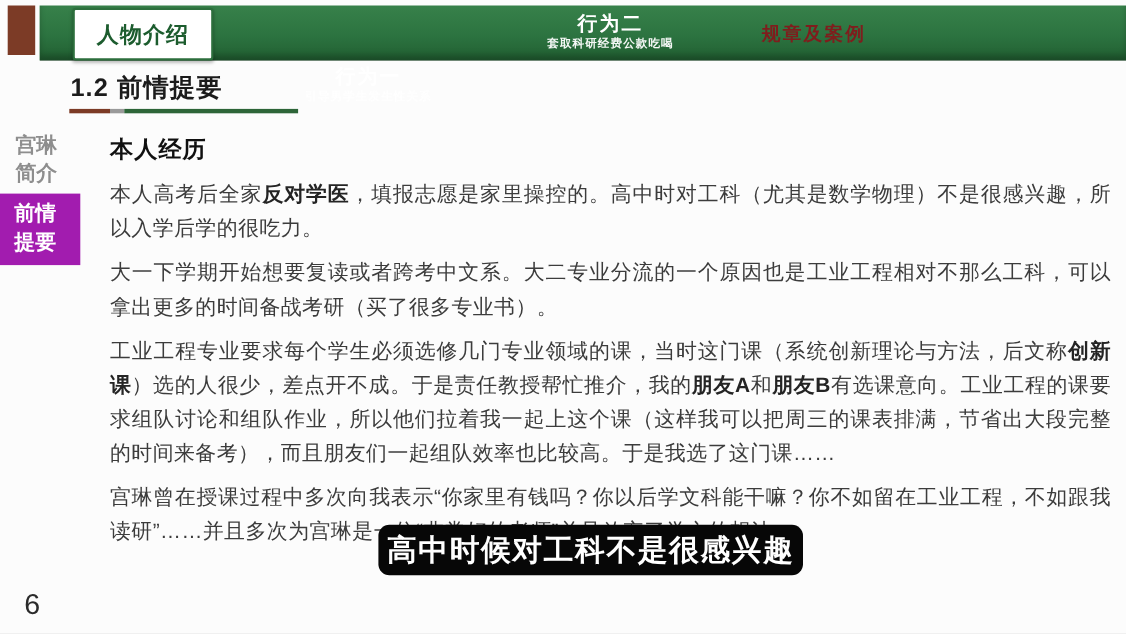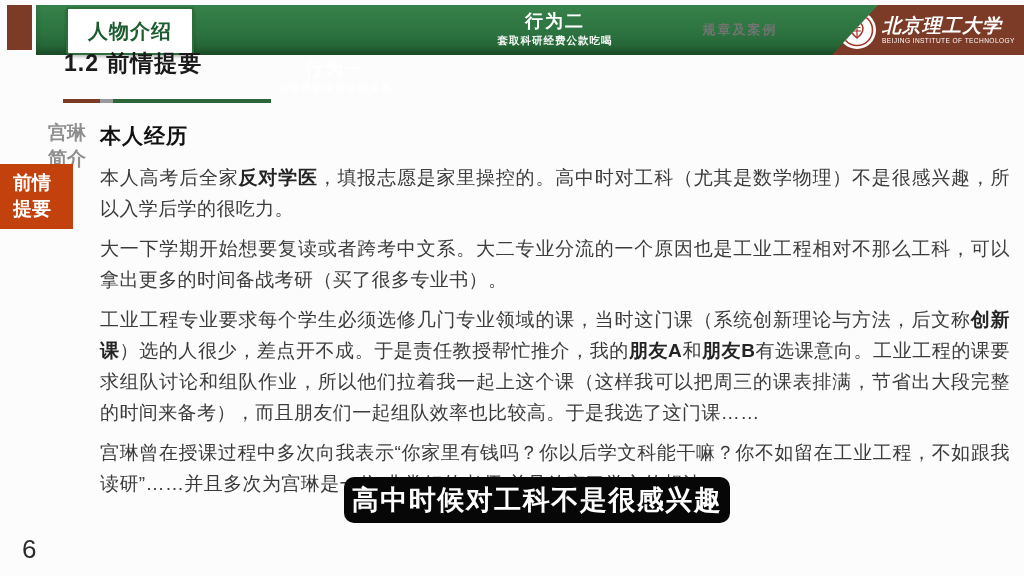--- a/index.html
+++ b/index.html
@@ -32,56 +32,56 @@
     position:absolute; top:4px; width:200px; height:46px; text-align:center;
     color:#fff; cursor:pointer;
   }
   .tab-two .main { font-size:18px; font-weight:bold; letter-spacing:2px; line-height:24px; }
   .tab-two .sub  { font-size:10.5px; font-weight:bold; letter-spacing:1px; line-height:15px; opacity:.95; }
   .tab-b1 { left:235px;margin-top:48px; }
   .tab-b2 { left:455px; }
   .tab-single {
     position:absolute; left:655px; top:0; width:170px; height:50px;
     display:flex; align-items:center; justify-content:center;
-    font-size:13px; font-weight:bold; color:#737373; letter-spacing:2px; cursor:pointer;
+    font-size:17px; font-weight:bold; color:#7f1d1d; letter-spacing:2px; cursor:pointer;
   }
   .logo-section {
     position:absolute; right:0; top:0; width:192px; height:50px;
     background:#7c3b26;
     clip-path:polygon(24% 0, 100% 0, 100% 100%, 0 100%);
     display:flex; align-items:center; justify-content:flex-end;
     padding-right:6px;
   }
   .emblem { width:40px; height:40px; margin-right:5px; flex:0 0 auto; }
   .logo-text { text-align:left; width:136px; }
   .logo-cn {
     font-family:"Liberation Serif", serif; font-weight:bold; font-style:italic;
     color:#fff; font-size:19px; line-height:21px; letter-spacing:1px; white-space:nowrap;
   }
   .logo-en { color:#fff; font-size:6.6px; letter-spacing:.4px; line-height:9px; white-space:nowrap; }
 
   
   .section-title {
-    position:absolute; left:64px; top:48px;
+    position:absolute; left:64px; top:64px;
     font-size:23px; font-weight:bold; color:#1b1b1b; letter-spacing:1px;
   }
   .title-rule { position:absolute; left:63px; top:99px; display:flex; height:4px; }
   .title-rule .seg1 { width:37px; background:#7c3b26; }
   .title-rule .seg2 { width:13px; background:#9a9a9a; }
   .title-rule .seg3 { width:158px; background:#2d6538; }
 
   
   .side-item-inactive {
     position:absolute; left:14px; top:120px;
     font-size:19px; font-weight:bold; color:#8e8e8e;
-    line-height:26px; white-space:pre-line; cursor:pointer;margin-left:34px;
+    line-height:26px; white-space:pre-line; cursor:pointer;
   }
   .side-item-active {
-    position:absolute; left:0; top:164px; width:73px;
-    background:#c2410c; color:#fff;
+    position:absolute; left:0; top:176px; width:73px;
+    background:#a21caf; color:#fff;
     font-size:19px; font-weight:bold; line-height:26px;
     padding:6px 0 7px 13px; white-space:pre-line; cursor:pointer;
   }
 
   
   .main-content { position:absolute; left:100px; top:122px; width:910px; }
   .main-heading { font-size:21px; font-weight:bold; color:#101010; letter-spacing:1px; margin-bottom:12px; }
   .para {
     font-size:19px; line-height:31px; color:#3c3c3c;
     margin-bottom:9px; letter-spacing:.4px; text-align:justify;
@@ -117,33 +117,20 @@
       <div class="sub">引导男学生发生性关系</div>
     </div>
 
     <div class="tab-two tab-b2">
       <div class="main">行为二</div>
       <div class="sub">套取科研经费公款吃喝</div>
     </div>
 
     <div class="tab-single">规章及案例</div>
 
-    <div class="logo-section">
-      <svg class="emblem" viewBox="0 0 40 40">
-        <circle cx="20" cy="20" r="19" fill="#ffffff"></circle>
-        <circle cx="20" cy="20" r="15.5" fill="none" stroke="#a33226" stroke-width="1.6"></circle>
-        <path d="M20 9 L22.5 15 L20 13.5 L17.5 15 Z" fill="#a33226"></path>
-        <path d="M14 18 C14 14.5 17 12.5 20 12.5 C23 12.5 26 14.5 26 18 C26 23 22 26.5 20 28 C18 26.5 14 23 14 18 Z" fill="none" stroke="#a33226" stroke-width="1.5"></path>
-        <path d="M20 14 L20 27 M16.5 17.5 L23.5 17.5 M16 21 L24 21" stroke="#a33226" stroke-width="1.2" fill="none"></path>
-      </svg>
-      <div class="logo-text">
-        <div class="logo-cn">北京理工大学</div>
-        <div class="logo-en">BEIJING INSTITUTE OF TECHNOLOGY</div>
-      </div>
-    </div>
   </div>
 
   <div class="section-title">1.2 前情提要</div>
   <div class="title-rule">
     <div class="seg1"></div>
     <div class="seg2"></div>
     <div class="seg3"></div>
   </div>
 
   <div class="side-item-inactive">宫琳

